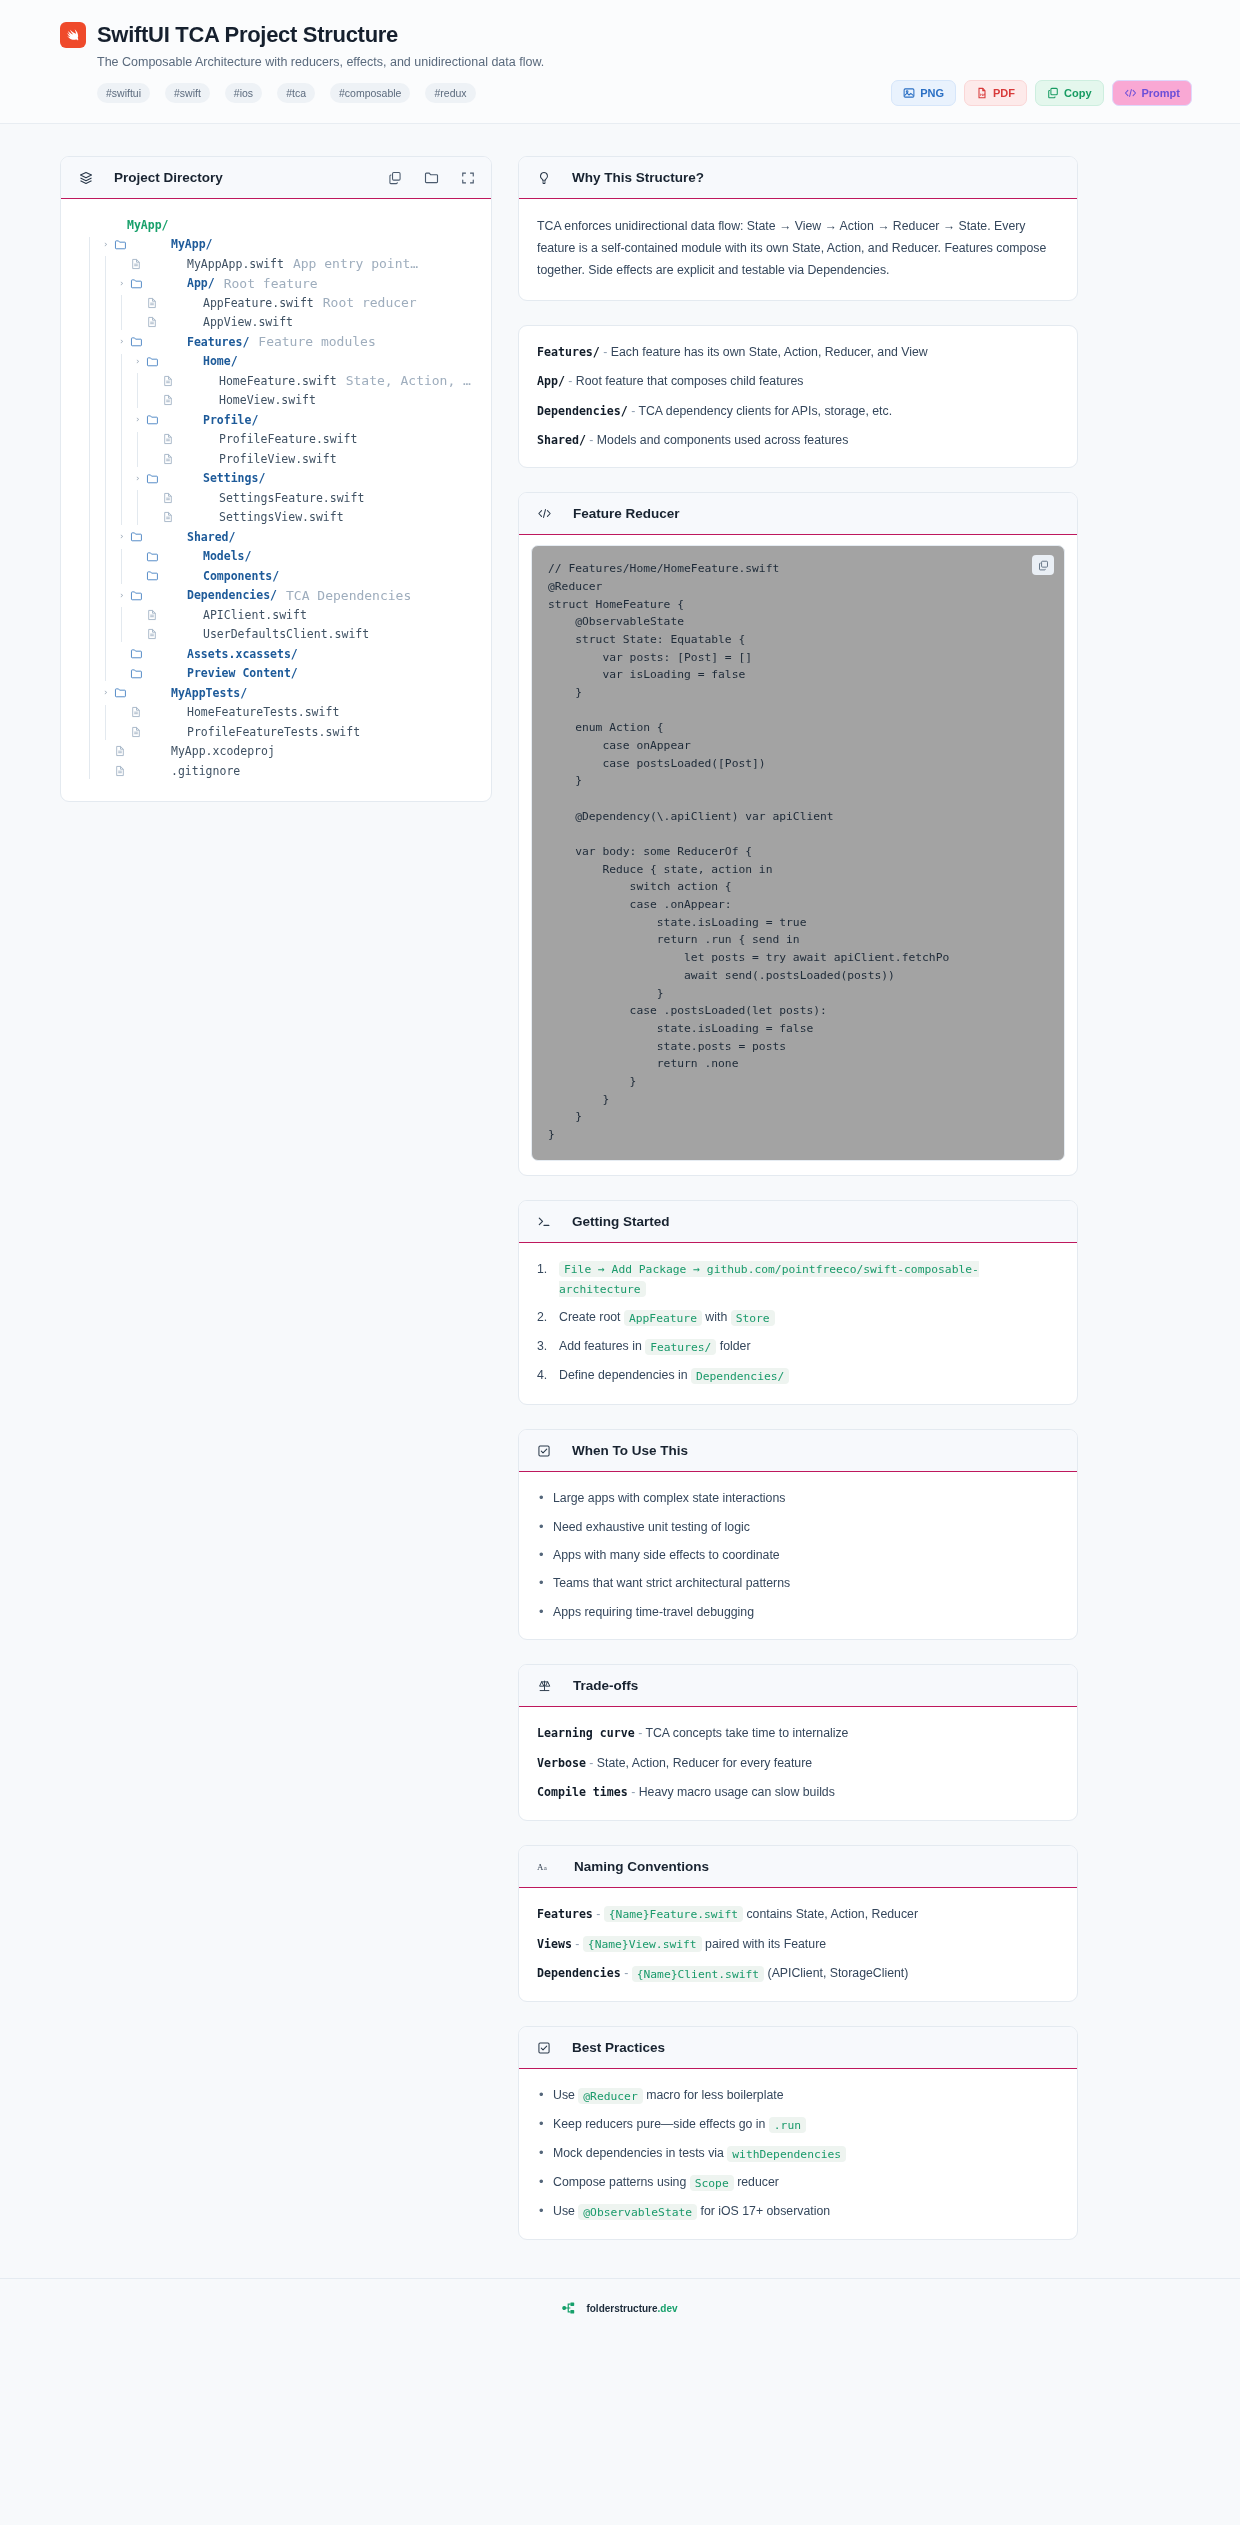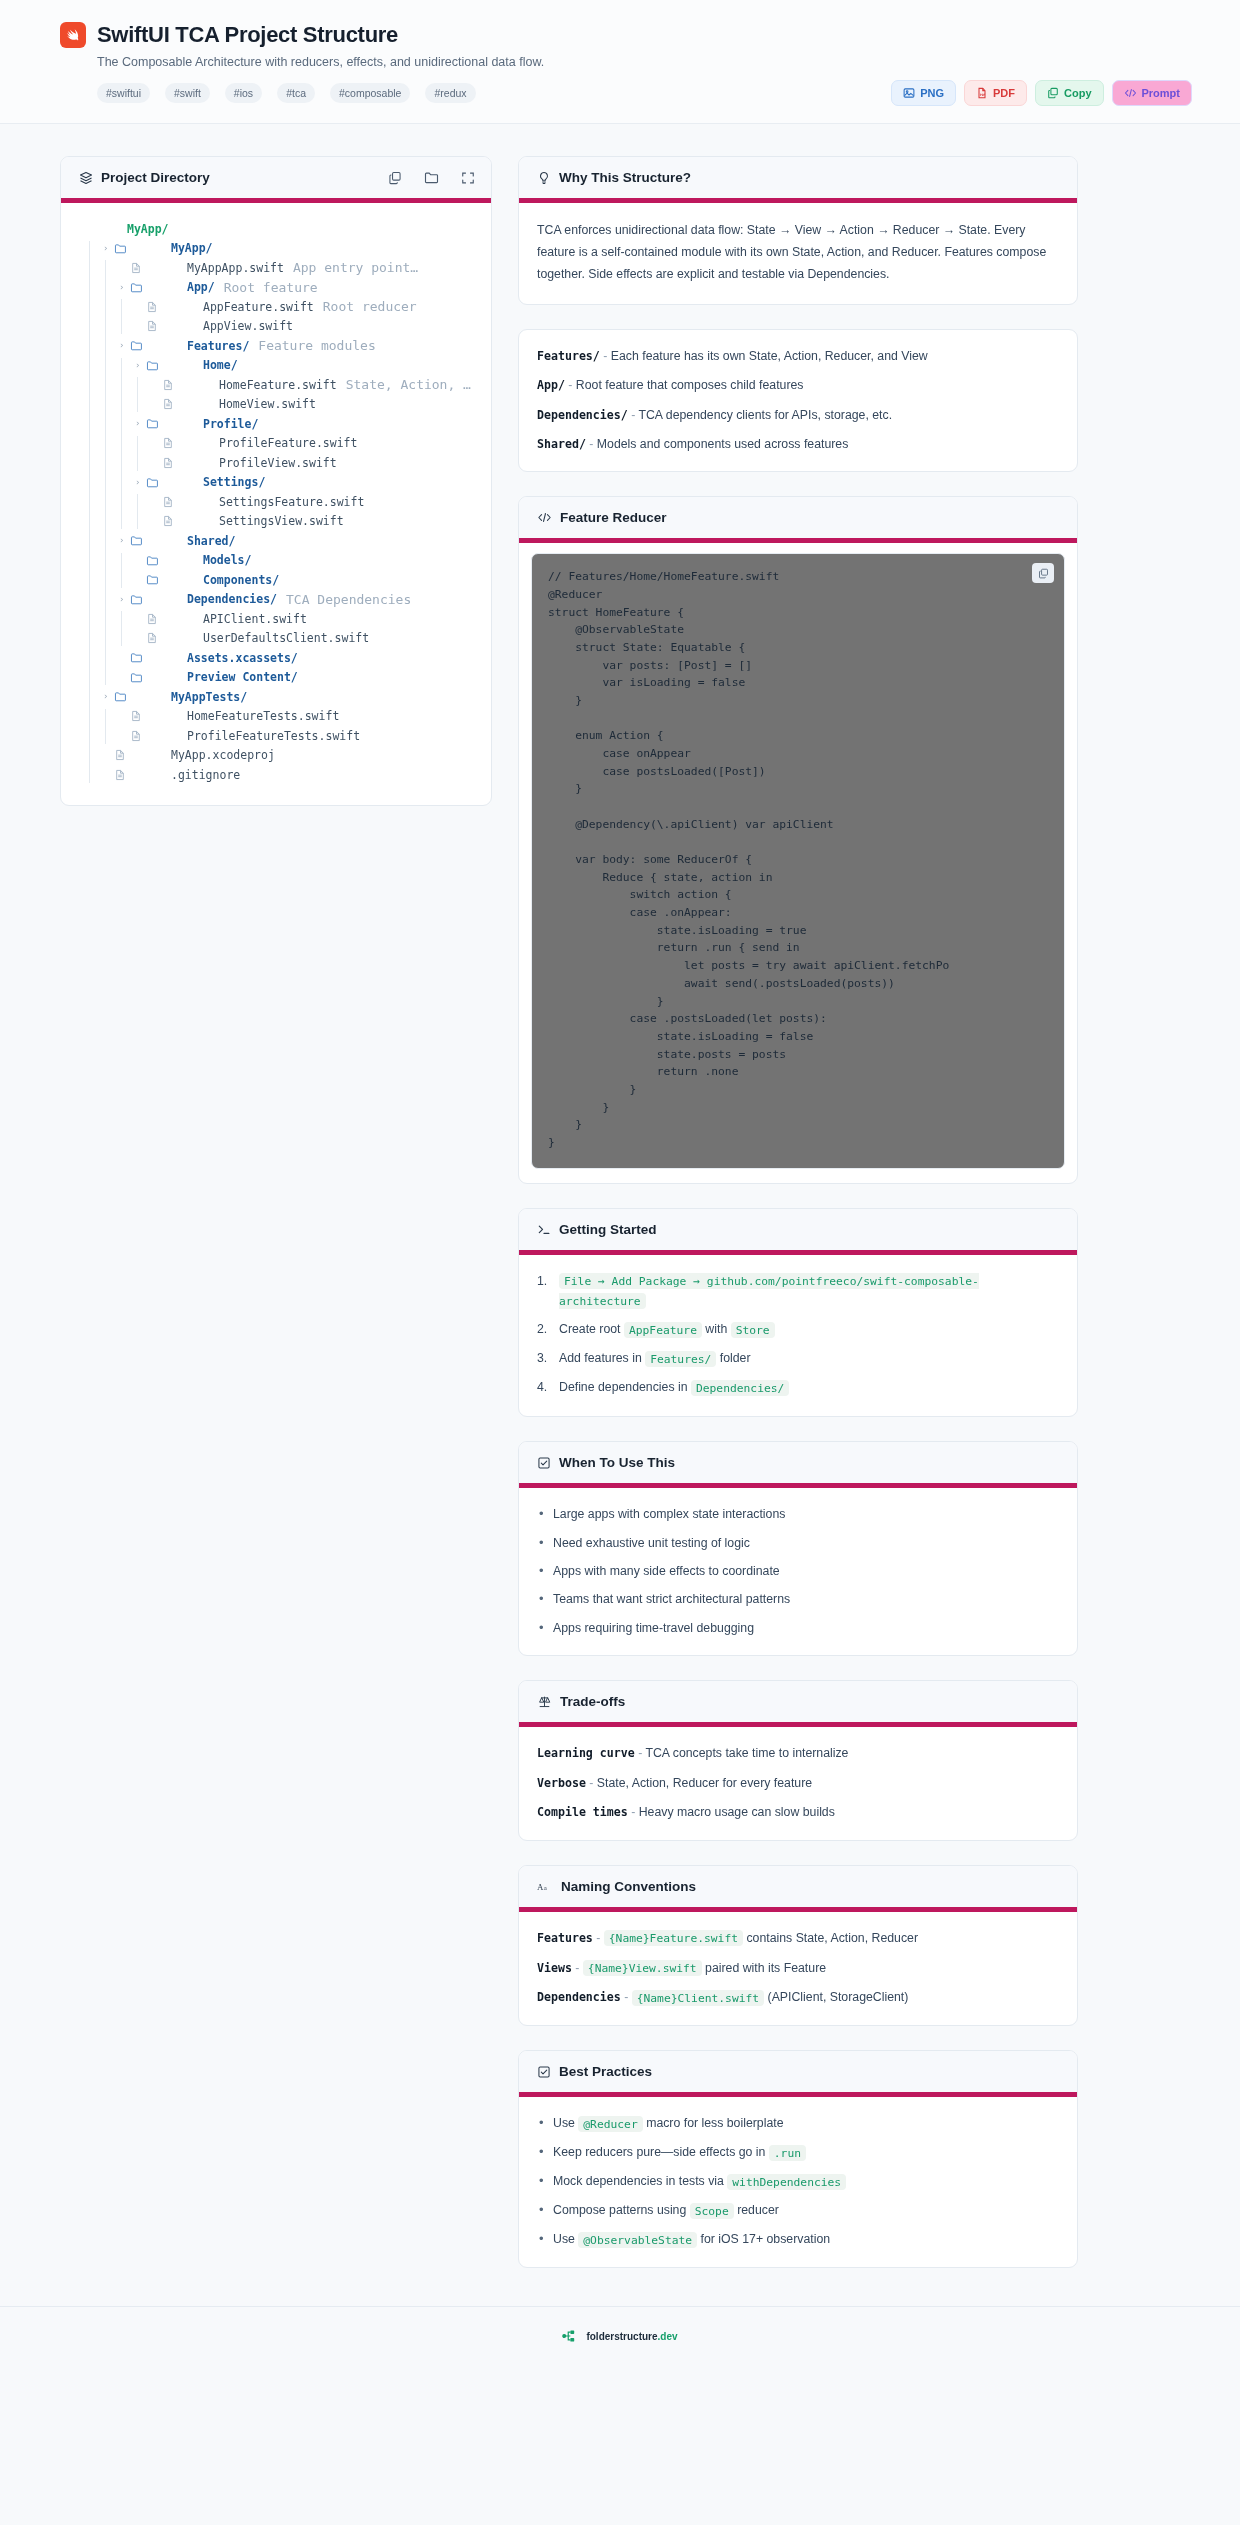--- a/index.html
+++ b/index.html
@@ -54,23 +54,23 @@
   
   .card {
     background: #ffffff;
     border: 1px solid #e4eaf0;
     border-radius: 9px;
     margin-bottom: 24px;
     overflow: hidden;
   }
   .card-head {
     background: #f7f9fc;
-    border-bottom: 5px solid #be185d;
+    border-bottom: 1px solid #be185d;
     padding: 13px 18px;
-    display: flex; align-items: center; gap: 8px;
+    display: flex; align-items: center; gap: 21px;
     position: relative;
     text-align: center;
   }
   .card-head-title { font-size: 13.5px; font-weight: bold; color: #182330; }
   .card-ico { color: #2b3a4b; display: flex; align-items: center; }
   .card-ico svg { display: block; }
   .card-body { padding: 17px 18px 18px 18px; }
 
   
   .tree-head-actions { position: absolute; right: 16px; top: 0; bottom: 0; display: flex; align-items: center; gap: 22px; }
@@ -121,21 +121,21 @@
   code.ic {
     font-family: "DejaVu Sans Mono", monospace;
     background: #eef4f0; color: #1a9a6b;
     padding: 1.5px 5px; border-radius: 4px; font-size: 11.3px;
   }
 
   
   .code-wrap {
     margin: 10px 12px 14px 12px;
     border: 1px solid #e6ecf2; border-radius: 7px;
-    background: #737373; position: relative; overflow: hidden;
+    background: #a3a3a3; position: relative; overflow: hidden;
   }
   .code-copy {
     position: absolute; top: 9px; right: 10px;
     width: 22px; height: 20px; border-radius: 4px; background: #eaeff5;
     display: flex; align-items: center; justify-content: center;
     color: #5a6b7e; cursor: pointer;
   }
   .code-copy svg { display: block; }
   pre.code {
     font-family: "DejaVu Sans Mono", monospace;

